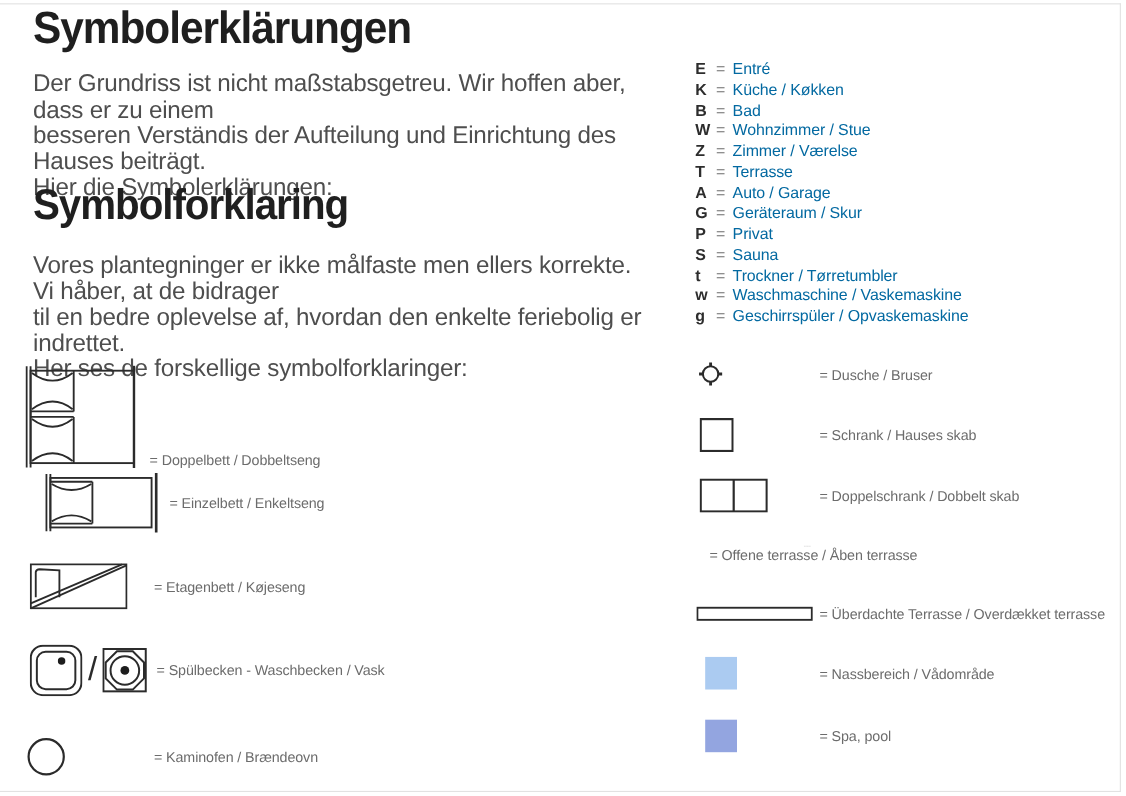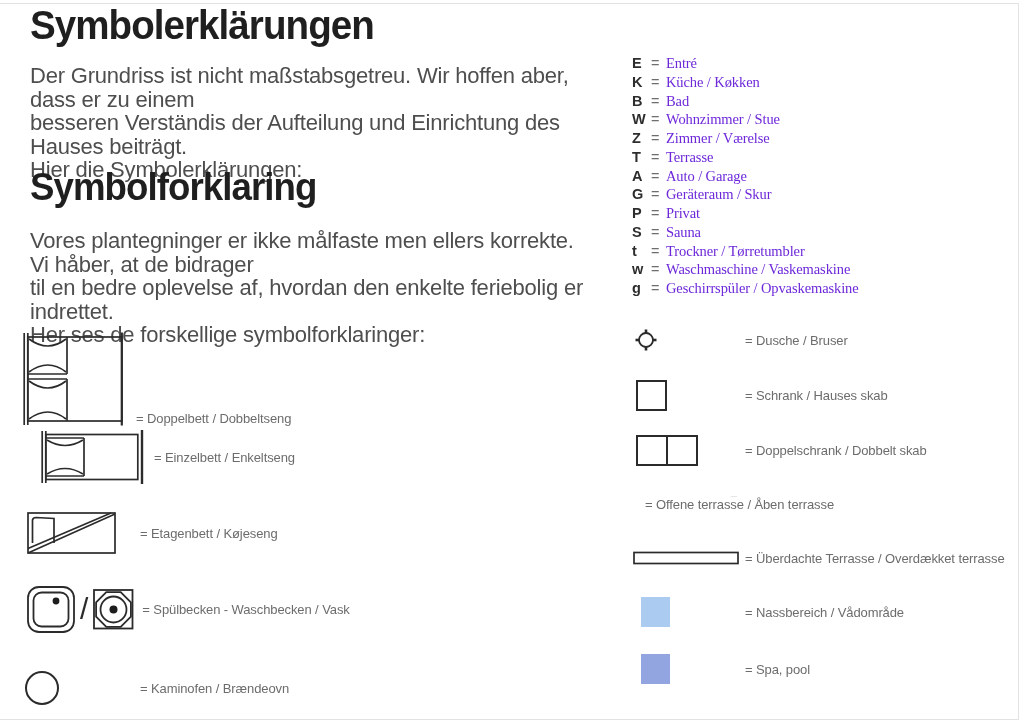--- a/index.html
+++ b/index.html
@@ -18,21 +18,21 @@
   .intro { position:absolute; left:30px; width:560px; font-size:22px;
     line-height:23.5px; color:#4e4e4e; white-space:pre-line; letter-spacing:-0.2px; }
   #intro-de { top:64px; }
   #intro-da { top:229px; }
 
   
   #abbrev { position:absolute; left:632px; top:55px; }
   .ab-row { display:flex; align-items:baseline; height:18.75px; font-size:14.5px; }
   .ab-key { width:19px; font-weight:700; color:#2d2d2d; }
   .ab-eq  { width:15px; color:#6e6e6e; }
-  .ab-lbl { color:#6d28d9; letter-spacing:-0.1px; white-space:nowrap;font-family:Liberation Serif, serif; }
+  .ab-lbl { color:#0369a1; letter-spacing:-0.1px; white-space:nowrap; }
 
   
   .lrow { position:absolute; display:flex; align-items:center; }
   .lbl { font-size:13px; color:#6c6c6c; letter-spacing:-0.1px; white-space:nowrap; }
   svg { display:block; }
   .sym-stroke { stroke:#2b2b2b; fill:none; }
   .slash { font-size:30px; font-weight:300; color:#2b2b2b; line-height:1; }
 </style>
 </head>
 <body>

